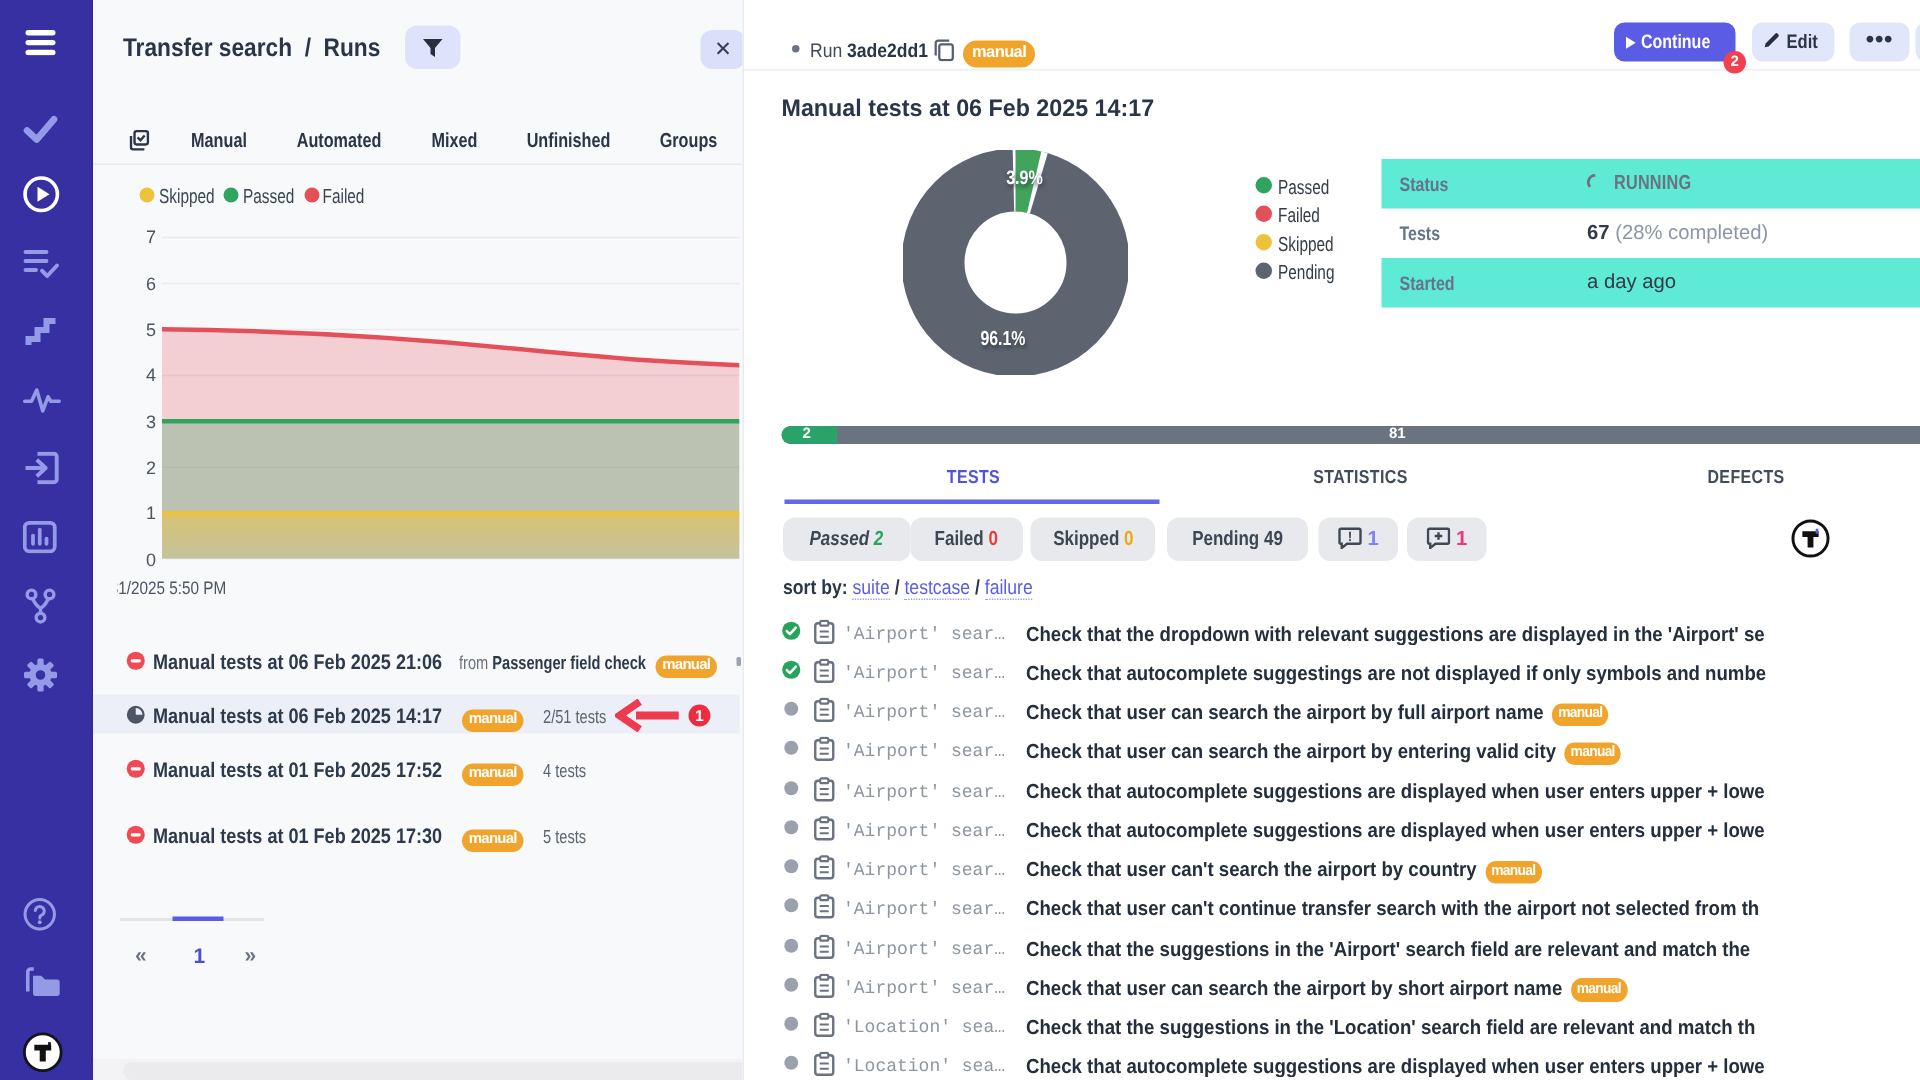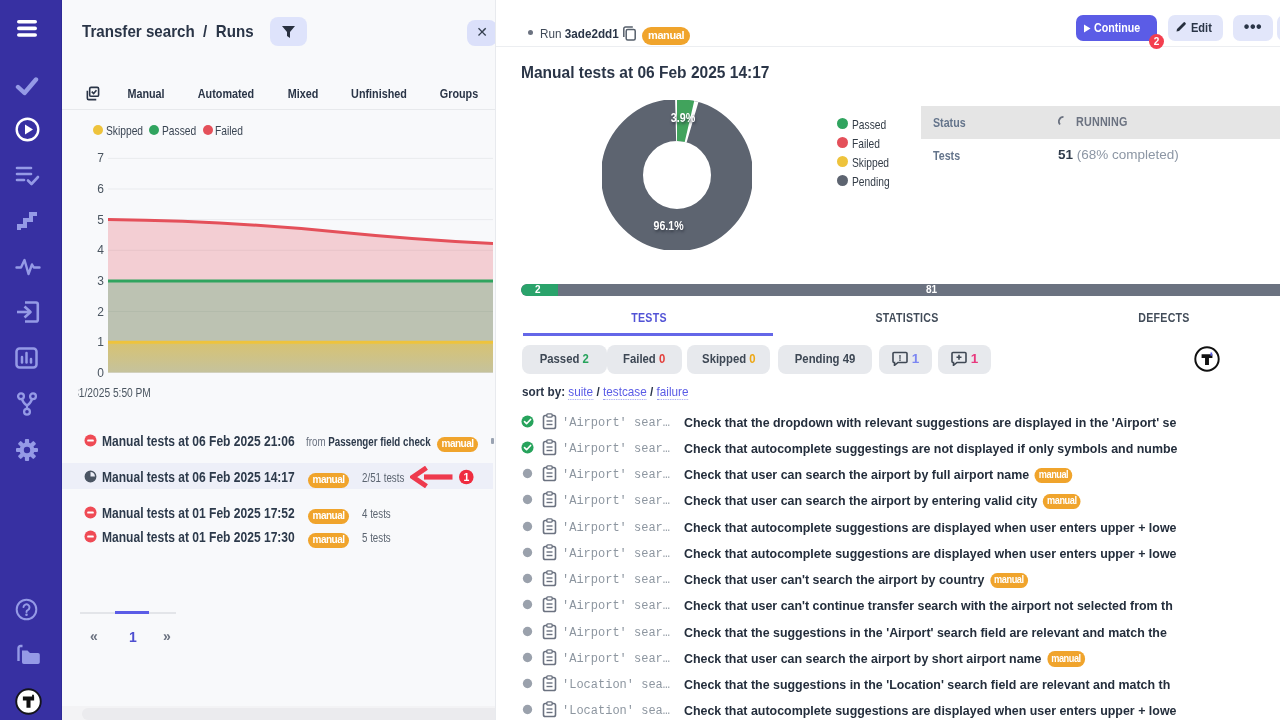--- a/index.html
+++ b/index.html
@@ -37,21 +37,21 @@
   .runrow .rpill { position:absolute; top:5px; }
   .runrow .rcount { position:absolute; top:7px; font-size:12.5px; color:#5b6470; white-space:nowrap; transform:scaleX(0.78); transform-origin:0 0; }
 
   
   #rightpanel { position:absolute; left:495px; top:0; width:785px; height:720px; background:#fff; border-left:1px solid #e8eaee; }
   #topbar { position:absolute; left:0; top:0; width:785px; height:47px; border-bottom:1px solid #eceef1; }
   .btn { position:absolute; top:15px; height:26px; border-radius:7px; font-size:13px; font-weight:bold; color:#2a3547; text-align:center; }
   #h2title { position:absolute; left:25px; top:64px; font-size:16px; font-weight:bold; color:#2a3547; white-space:nowrap; transform:scaleX(0.97); transform-origin:0 0;}
 
   .stbl-row { position:absolute; left:425px; width:360px; height:33px; }
-  .stbl-row.alt { background:#e5e5e5;text-decoration:underline; }
+  .stbl-row.alt { background:#5eead4;text-decoration:underline; }
   .stbl-label { position:absolute; left:12px; top:9px; font-size:13px; font-weight:bold; color:#64748b; white-space:nowrap; transform:scaleX(0.82); transform-origin:0 0; }
   .stbl-val { position:absolute; left:137px; top:8px; font-size:13.5px; color:#2f3b4a; white-space:nowrap; }
 
   .rtab { position:absolute; top:311px; font-size:12.5px; font-weight:bold; color:#424c59; letter-spacing:0.3px; white-space:nowrap; transform:translateX(-50%) scaleX(0.85); }
   .fpill { position:absolute; top:345px; height:29px; background:#e7e9ed; border-radius:8px; font-size:13.5px; font-weight:bold; color:#3d4754; text-align:center; line-height:28px; white-space:nowrap; }
   .fpill > span.inner { display:inline-block; transform:scaleX(0.84); transform-origin:50% 50%; }
 
   .trow { position:absolute; left:0; width:681px; height:26px; overflow:hidden; white-space:nowrap; }
   .trow .st { position:absolute; left:25px; top:4px; }
   .trow .clip { position:absolute; left:46px; top:3px; }
@@ -155,21 +155,21 @@
     </div>
     <div class="runrow" style="top:500px">
       <svg class="ticon" width="13" height="13" viewBox="0 0 14 14">
           <circle cx="7" cy="7" r="6.5" fill="#ef4b55"></circle>
           <rect x="3.4" y="5.9" width="7.2" height="2.3" rx="1" fill="#fff"></rect>
         </svg>
       <div class="rtitle">Manual tests at 01 Feb 2025 17:52</div>
       <div class="rpill" style="left:246px"><span class="mpill">manual</span></div>
       <div class="rcount" style="left:300px">4 tests</div>
     </div>
-    <div class="runrow" style="top:524px">
+    <div class="runrow" style="top:544px">
       <svg class="ticon" width="13" height="13" viewBox="0 0 14 14">
           <circle cx="7" cy="7" r="6.5" fill="#ef4b55"></circle>
           <rect x="3.4" y="5.9" width="7.2" height="2.3" rx="1" fill="#fff"></rect>
         </svg>
       <div class="rtitle">Manual tests at 01 Feb 2025 17:30</div>
       <div class="rpill" style="left:246px"><span class="mpill">manual</span></div>
       <div class="rcount" style="left:300px">5 tests</div>
     </div>
 
     <div class="abs" style="left:18px;top:612px;width:96px;height:1.5px;background:#e3e5e9"></div>
@@ -230,35 +230,39 @@
     <div class="lgt" style="left:356px;top:174px;color:#333c47;">Pending</div>
 
     <div class="stbl-row alt" style="top:106px">
         <div class="stbl-label">Status</div>
       <div class="stbl-val"><svg width="11" height="11" viewBox="0 0 11 11" style="vertical-align:-1px;margin-right:7px">
             <path d="M5.5 0.9 A4.6 4.6 0 0 0 2 8.5" fill="none" stroke="#6b7280" stroke-width="1.8"></path>
           </svg><b style="color:#6b7280;letter-spacing:0.2px;display:inline-block;transform:scaleX(0.8);transform-origin:0 50%;">RUNNING</b></div>
       </div>
     <div class="stbl-row" style="top:139px">
         <div class="stbl-label">Tests</div>
-      <div class="stbl-val"><b>51</b> <span style="color:#8c96a4">(68% completed)</span></div>
+      <div class="stbl-val"><b>67</b> <span style="color:#8c96a4">(28% completed)</span></div>
+      </div>
+    <div class="stbl-row alt" style="top:172px">
+        <div class="stbl-label">Started</div>
+      <div class="stbl-val">a day ago</div>
       </div>
 
     <div class="abs" style="left:25px;top:284px;width:760px;height:12px;background:#6b7280;border-radius:6px 0 0 6px;overflow:hidden">
       <div class="abs" style="left:0;top:0;width:37px;height:12px;background:#2aa36b;border-radius:6px 0 0 6px"></div>
       <div class="abs" style="left:14px;top:0px;width:12px;font-size:10px;font-weight:bold;color:#fff;line-height:12px;">2</div>
       <div class="abs" style="left:405px;top:0px;width:20px;font-size:10px;font-weight:bold;color:#fff;line-height:12px;">81</div>
     </div>
 
     <div class="rtab" style="left:153px;color:#5253d6;">TESTS</div>
     <div class="rtab" style="left:411px;">STATISTICS</div>
     <div class="rtab" style="left:668px;">DEFECTS</div>
     <div class="abs" style="left:27px;top:333px;width:250px;height:2.5px;background:#6467e8"></div>
 
-    <div class="fpill" style="left:26px;width:85px;"><span class="inner">Passed <span style="color:#27a35c">2</span></span></div>
+    <div class="fpill" style="left:26px;width:85px;font-style:italic;"><span class="inner">Passed <span style="color:#27a35c">2</span></span></div>
     <div class="fpill" style="left:111px;width:75px;"><span class="inner">Failed <span style="color:#e3403c">0</span></span></div>
     <div class="fpill" style="left:191px;width:83px;"><span class="inner">Skipped <span style="color:#eda715">0</span></span></div>
     <div class="fpill" style="left:282px;width:94px;"><span class="inner">Pending 49</span></div>
     <div class="fpill" style="left:383px;width:53px;">
       <svg width="16" height="15" viewBox="0 0 16 15" style="vertical-align:-3px">
           <path d="M2 1.5 h12 a1 1 0 0 1 1 1 v8 a1 1 0 0 1 -1 1 H6 l-3.5 2.8 v-2.8 H2 a1 1 0 0 1 -1 -1 v-8 a1 1 0 0 1 1 -1 Z" fill="none" stroke="#3f4854" stroke-width="1.6"></path>
           <text x="8" y="9.6" font-size="9" font-weight="bold" fill="#3f4854" text-anchor="middle">!</text>
         </svg>
       <span style="color:#7b86f2">1</span></div>
     <div class="fpill" style="left:442px;width:53px;">

